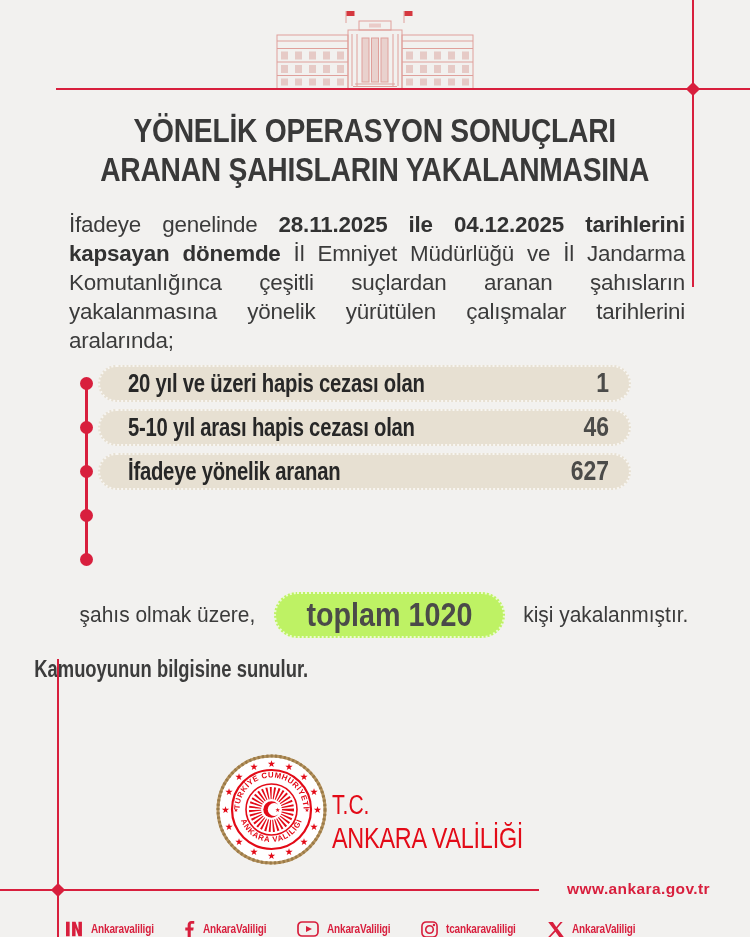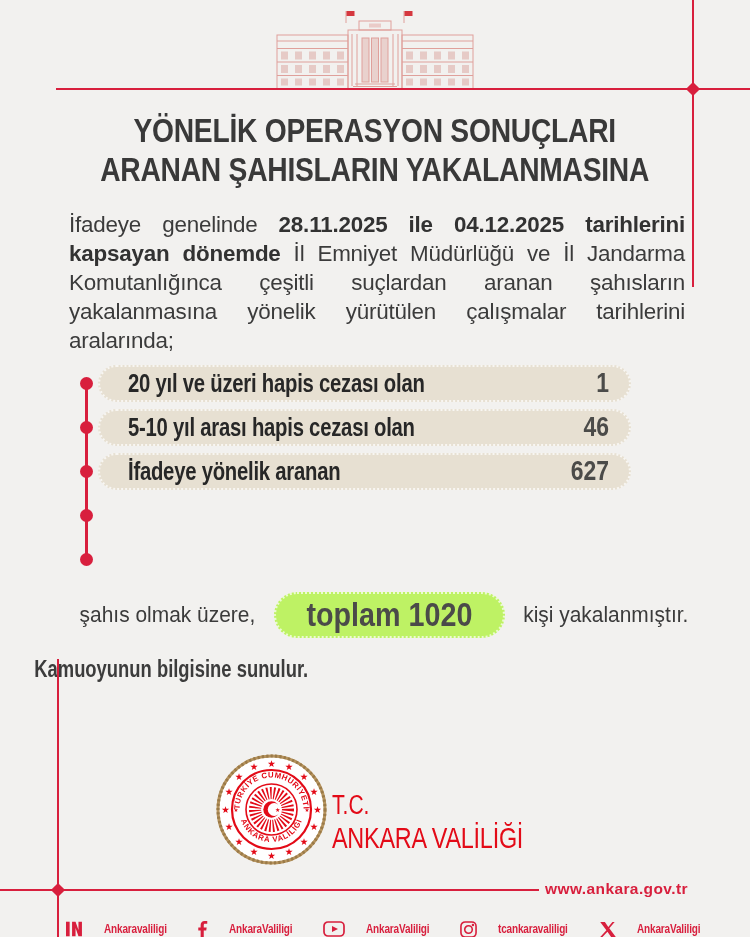--- a/index.html
+++ b/index.html
@@ -44,24 +44,24 @@
   .total-pill{background:#bef264;border:2px dotted rgba(255,255,255,.7);
               border-radius:23px;padding:2px 18px;font-weight:bold;
               font-size:33px;color:#4b4b49;}
   .closing{left:0;top:656px;width:690px;font-weight:bold;
            font-size:23px;color:#3c3c3c;}
   
   .logo-text{left:332px;top:772px;color:#e30a17;font-weight:normal;margin-top:20px;}
   .logo-tc{font-size:27px;line-height:27px;}
   .logo-name{font-size:30px;line-height:30px;margin-top:4px;letter-spacing:-.3px;}
   
-  .website{left:545px;top:880px;width:165px;text-align:left;font-weight:bold;
+  .website{left:545px;top:880px;width:165px;text-align:right;font-weight:bold;
            font-size:15.5px;letter-spacing:.4px;color:#d81f3d;}
   .social{left:66px;top:903px;height:24px;display:flex;align-items:center;gap:15px;}
-  .social-item{display:flex;align-items:center;gap:21px;color:#d81f3d;cursor:pointer;margin-top:28px;}
+  .social-item{display:flex;align-items:center;gap:8px;color:#d81f3d;cursor:pointer;margin-top:28px;}
   .social-item svg{display:block;}
   .handle{font-weight:bold;font-size:12.5px;letter-spacing:-.2px;}
   .ico-fill{fill:#d81f3d;}
   .ico-stroke{fill:none;stroke:#d81f3d;stroke-width:1.7;}
 </style>
 </head>
 <body>
 
 <div class="page">
 

